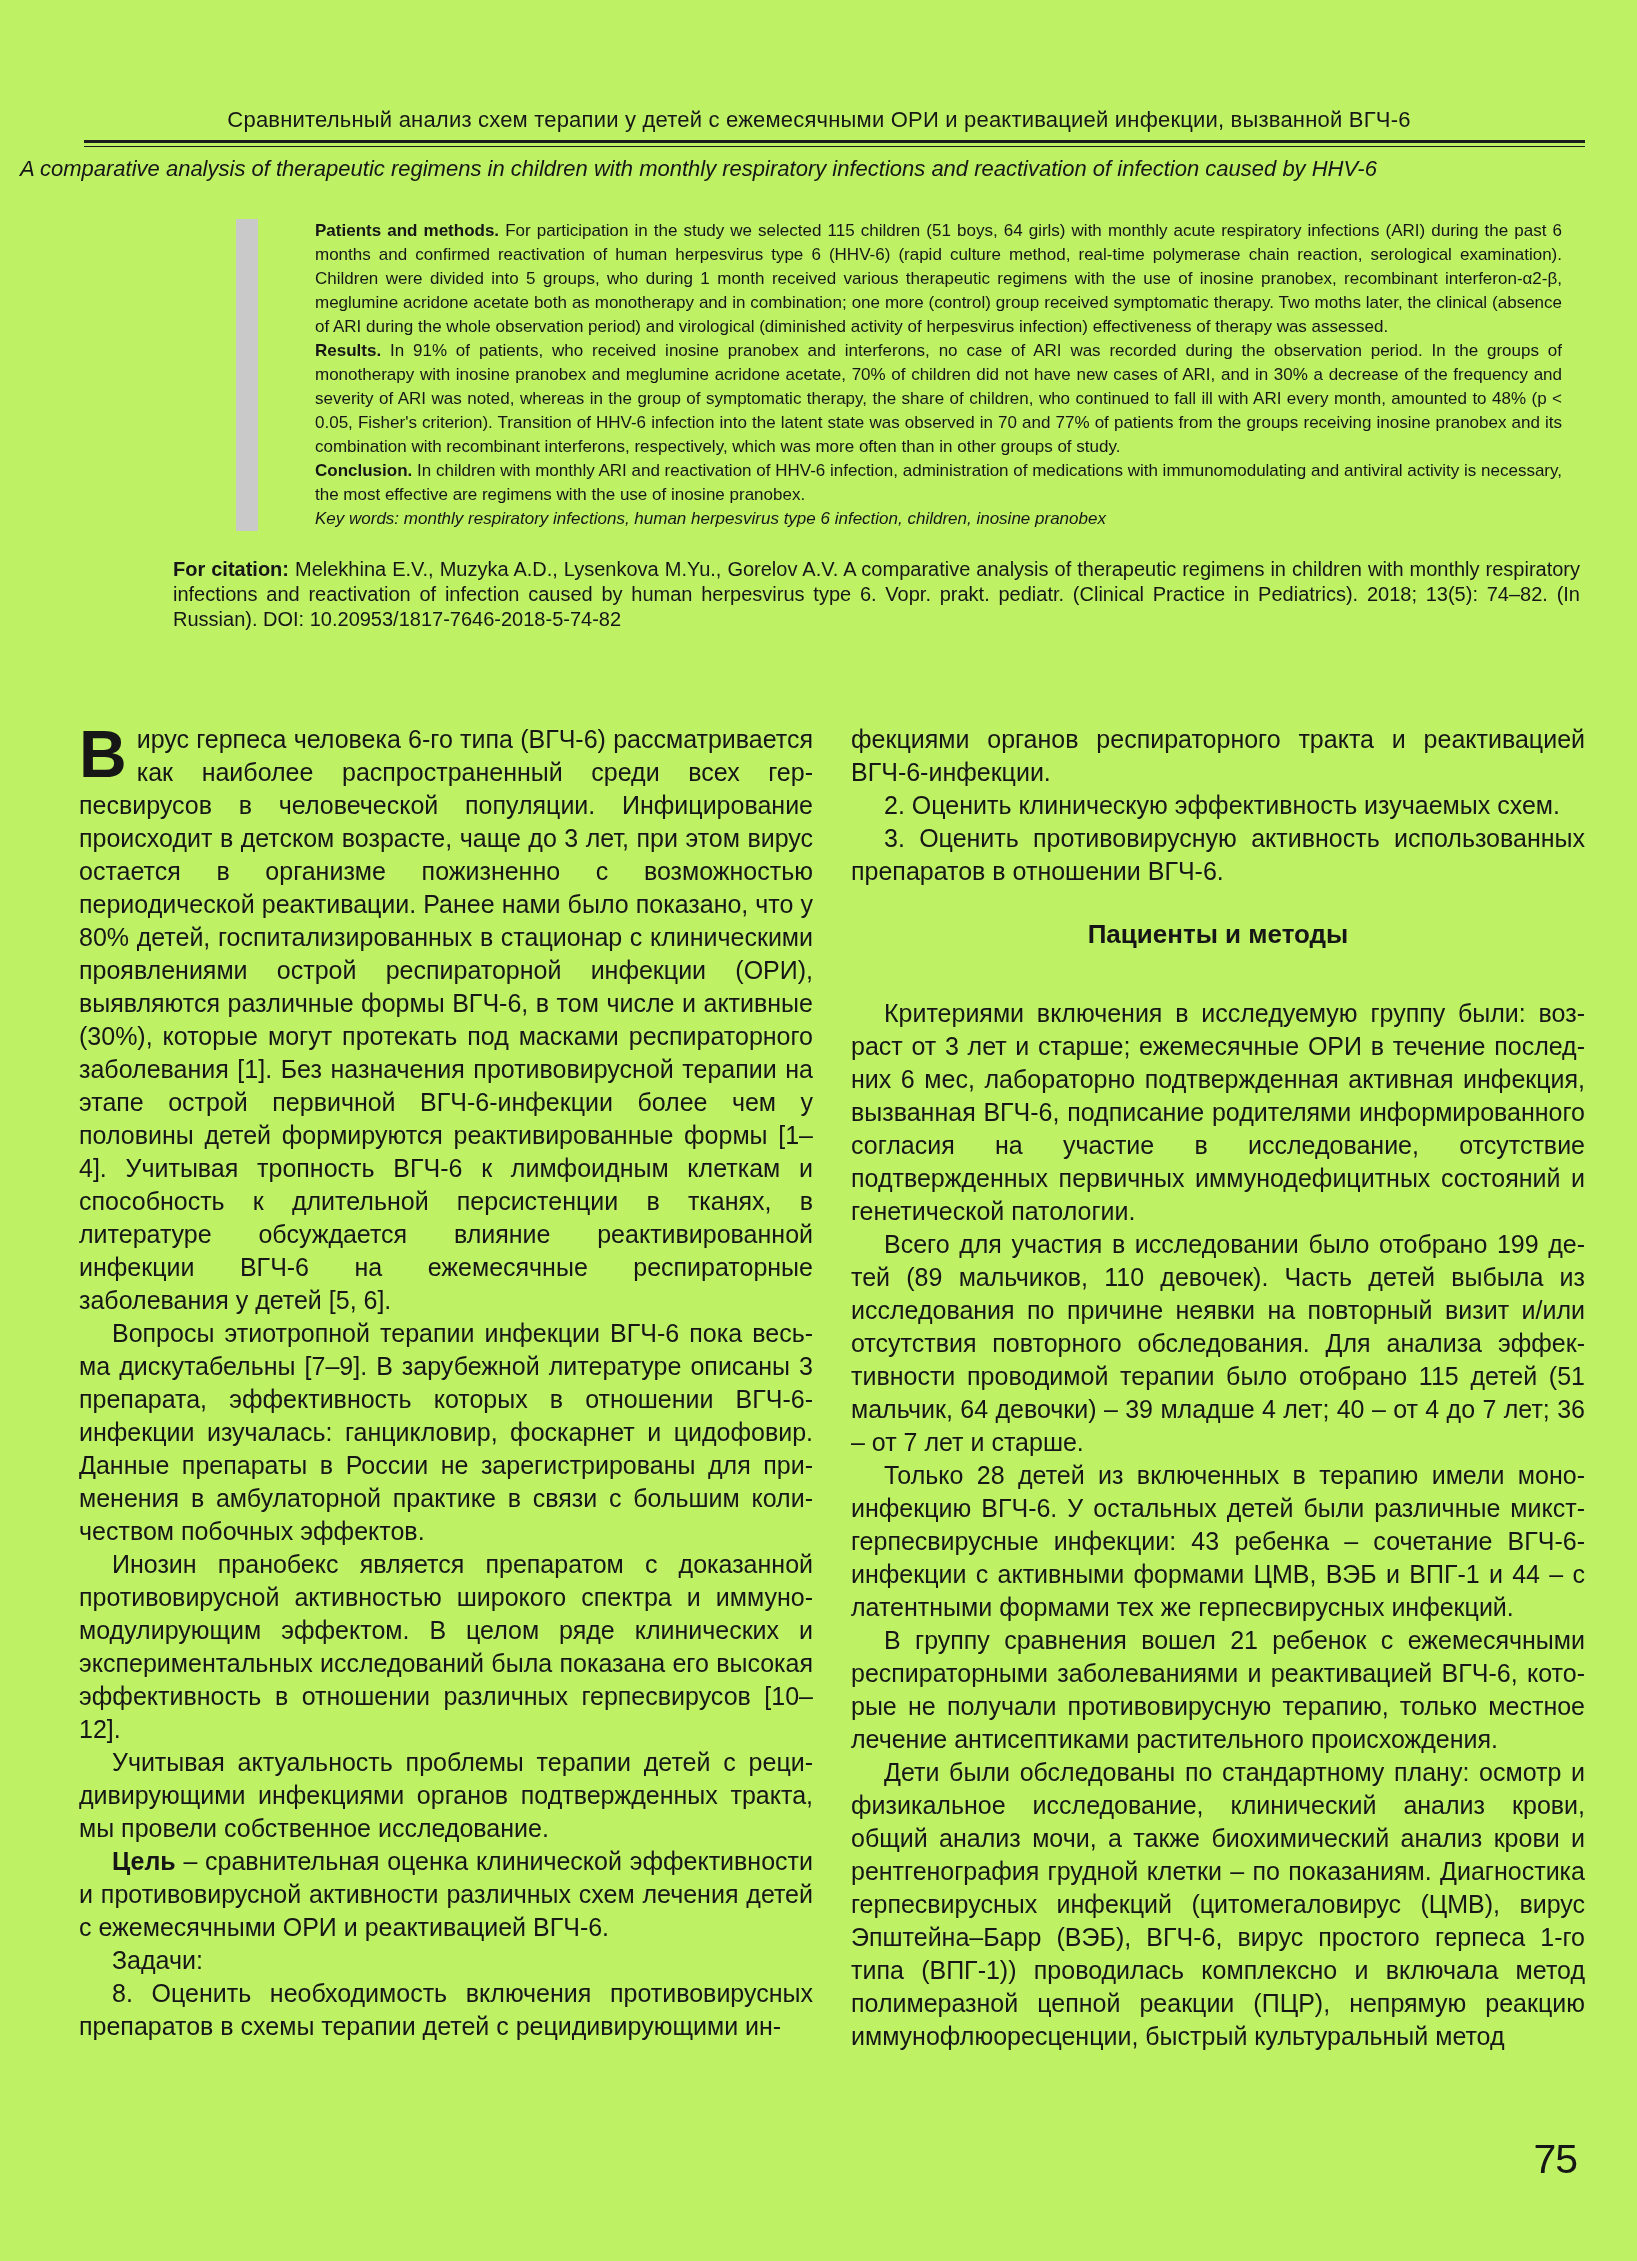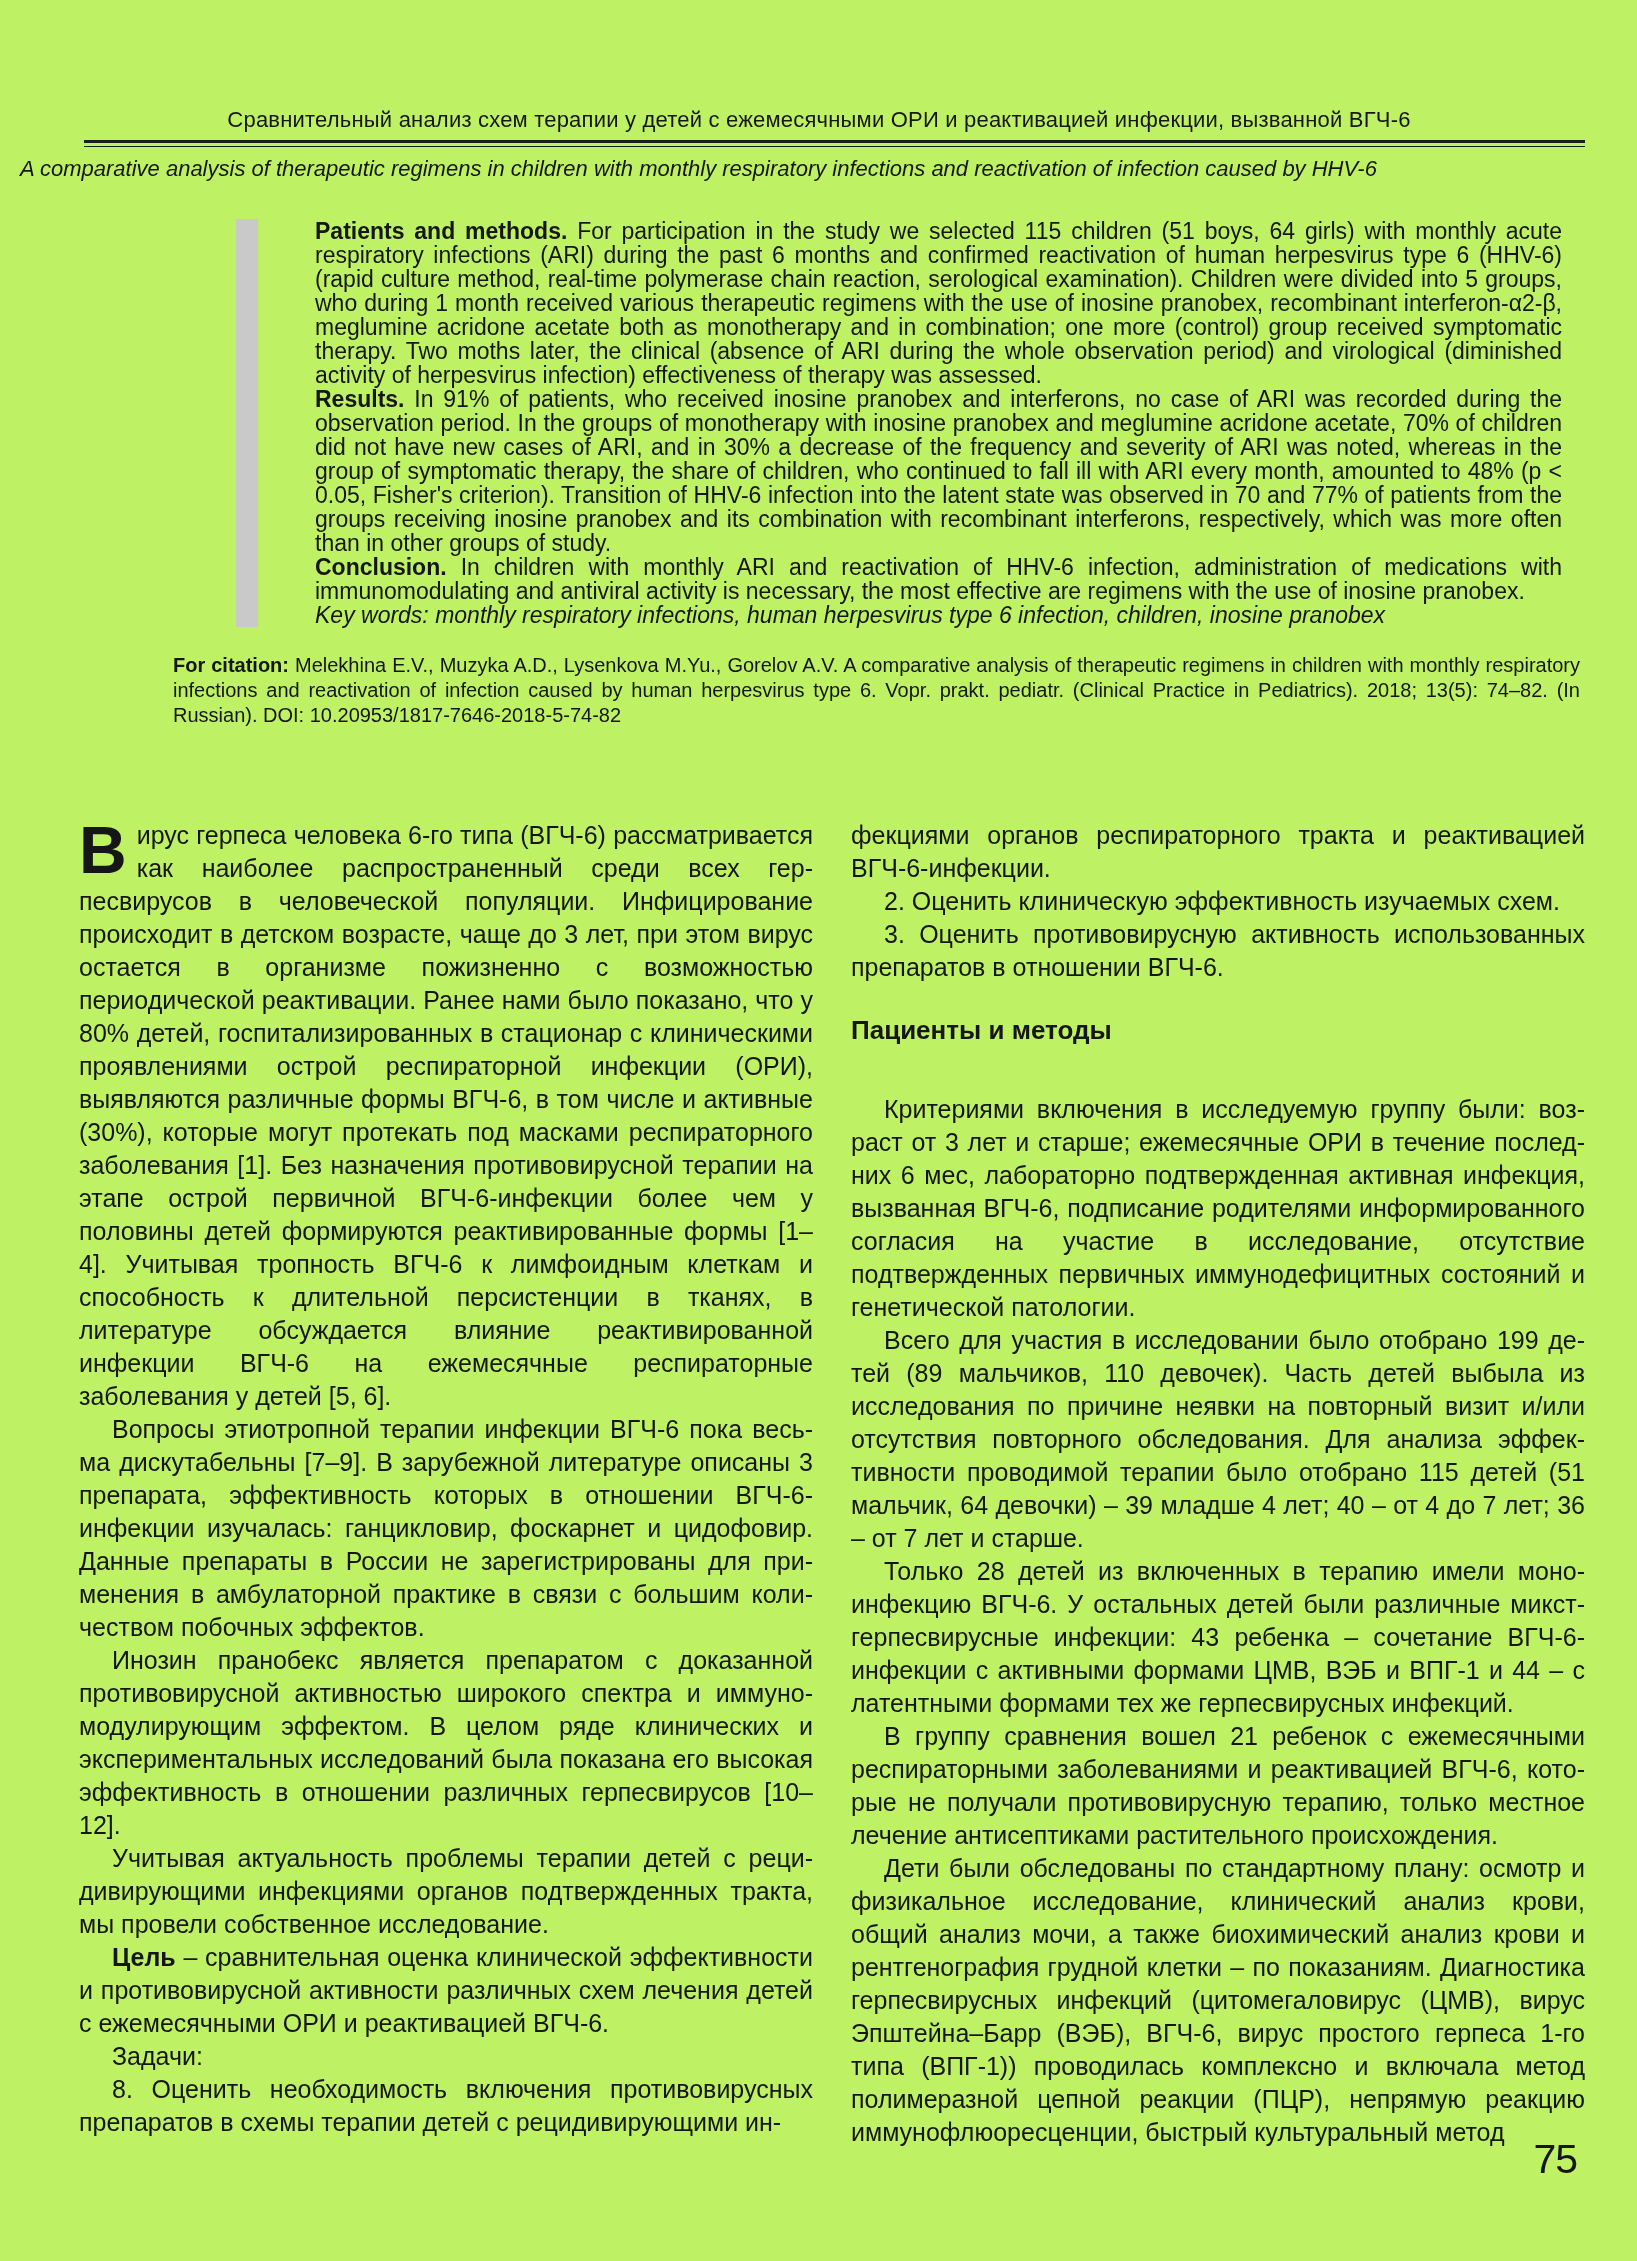--- a/index.html
+++ b/index.html
@@ -33,21 +33,21 @@
   .abstract-row{
     display:flex;
     margin:37px 75px 0 236px;
   }
   .graybar{
     flex:none;width:22px;margin-right:57px;
     background:#c9c9c9;
   }
   .abstract{
     width:1247px;
-    font-size:23px;line-height:24px;
+    font-size:17px;line-height:24px;
     text-align:justify;
   }
   .abstract p{margin:0;}
   .abstract .kw{font-style:italic;}
   b{font-weight:bold;}
   
   .citation{
     margin:26px 58px 0 173px;
     font-size:20px;line-height:25px;
     text-align:justify;
@@ -69,20 +69,21 @@
   .dropcap{
     float:left;
     font-weight:bold;
     font-size:66px;line-height:53px;
     margin:5px 10px 0 0;
   }
   .col h2{
     margin:30px 0 46px 0;
     font-size:26px;line-height:33px;
     font-weight:bold;
+    text-align:center;
     text-indent:0;
   }
   
   .pageno{
     position:absolute;
     top:2136px;right:61px;
     font-size:41px;font-weight:normal;
     letter-spacing:-1px;
   }
 </style>

